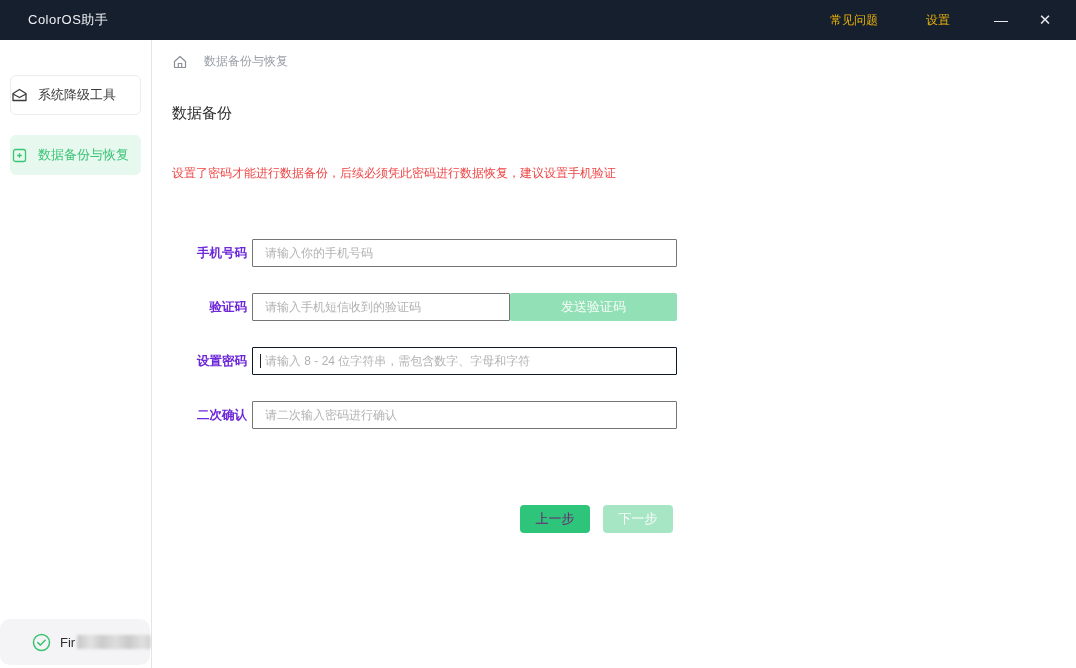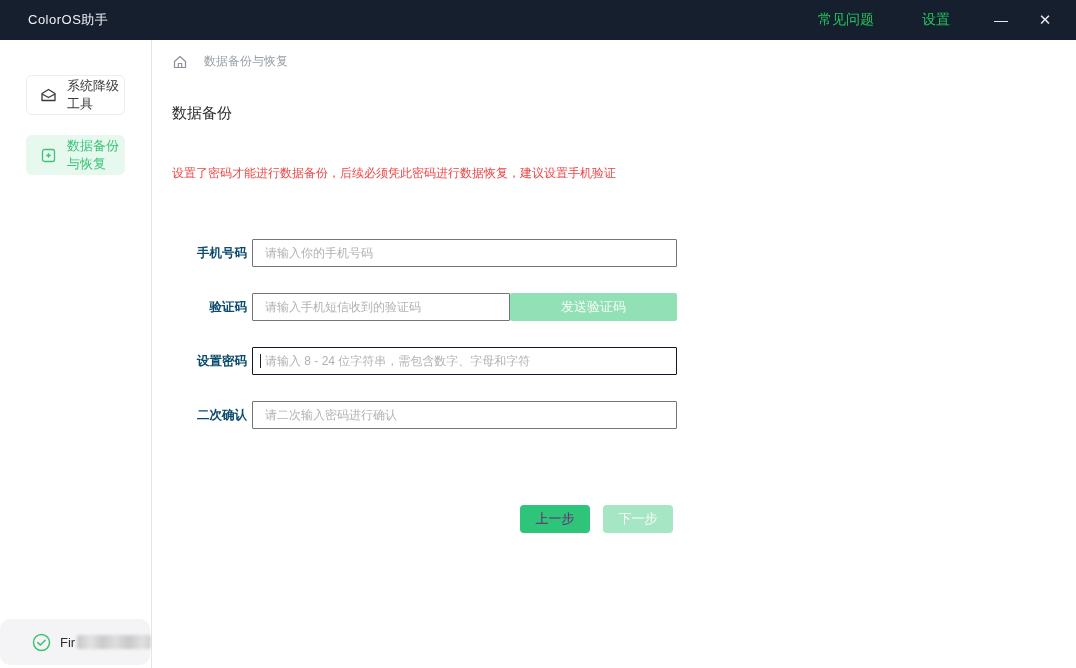--- a/index.html
+++ b/index.html
@@ -11,37 +11,37 @@
   .window { width:1076px; height:668px; display:flex; flex-direction:column; background:#fff; }
 
   
   .titlebar {
     height:40px; background:#161f2e; color:#e8eaed;
     display:flex; align-items:center; flex-shrink:0;
     padding:0 22px 0 28px;
   }
   .app-title { font-size:13px; color:#f0f2f5; letter-spacing:.5px; }
   .titlebar-right { margin-left:auto; display:flex; align-items:center; }
-  .tb-link { font-size:14px; color:#22c55e; cursor:pointer; }
+  .tb-link { font-size:12px; color:#eab308; cursor:pointer; }
   .tb-link + .tb-link { margin-left:48px; }
   .tb-win-btn {
     font-size:14px; color:#e8eaed; cursor:pointer; margin-left:42px;
     width:18px; text-align:center; line-height:18px;
   }
   .tb-win-btn.close { margin-left:26px; font-size:15px; }
 
   
   .main-body { flex:1; display:flex; position:relative; min-height:0; }
   .sidebar {
     width:152px; border-right:1px solid #e4e4e6; position:relative;
     flex-shrink:0; background:#fff;
   }
   .side-card {
-    margin:0 26px; height:40px; border-radius:6px;
-    display:flex; align-items:center; padding-left:13px;
+    margin:0 10px; height:40px; border-radius:6px;
+    display:flex; align-items:center; 
     font-size:13px; color:#3a3a3a; cursor:pointer;
     border:1px solid #ececee; background:#fff;
   }
   .side-card .s-icon { width:17px; height:17px; margin-right:10px; flex-shrink:0; display:inline-flex; }
   .side-card.first { margin-top:35px; }
   .side-card.selected {
     margin-top:20px; background:#e7f8ee; border-color:#e7f8ee; color:#3bc477;
   }
   .user-card {
     position:absolute; left:0; bottom:3px; width:150px; height:46px;
@@ -66,21 +66,21 @@
   .breadcrumb-text { font-size:12px; color:#9aa0a6; margin-left:16px; }
 
   .page-title { margin:34px 0 0 20px; font-size:15px; color:#2b2b2b; font-weight:400; }
   .page-desc { margin:42px 0 0 20px; font-size:12px; color:#ef4444; }
 
   .form { margin-top:57px; }
   .form-row { display:flex; align-items:center; margin-bottom:26px; }
   .form-row.textarea-row { align-items:flex-start; }
   .form-label {
     width:95px; text-align:right; margin-right:5px;
-    font-size:12.5px; color:#0c4a6e; font-weight:700; flex-shrink:0;
+    font-size:12.5px; color:#6d28d9; font-weight:700; flex-shrink:0;
   }
   .textarea-row .form-label { padding-top:10px; }
   .form-input {
     width:425px; height:28px; border:1px solid #757575; border-radius:1px;
     font-size:12px; padding:0 12px; color:#333; background:#fff; outline:none;
     font-family:"Liberation Sans","DejaVu Sans",sans-serif;
   }
   .form-input::placeholder, .form-textarea::placeholder { color:#b2b2b2; }
   .code-input { width:258px; }
   .send-code-btn {

